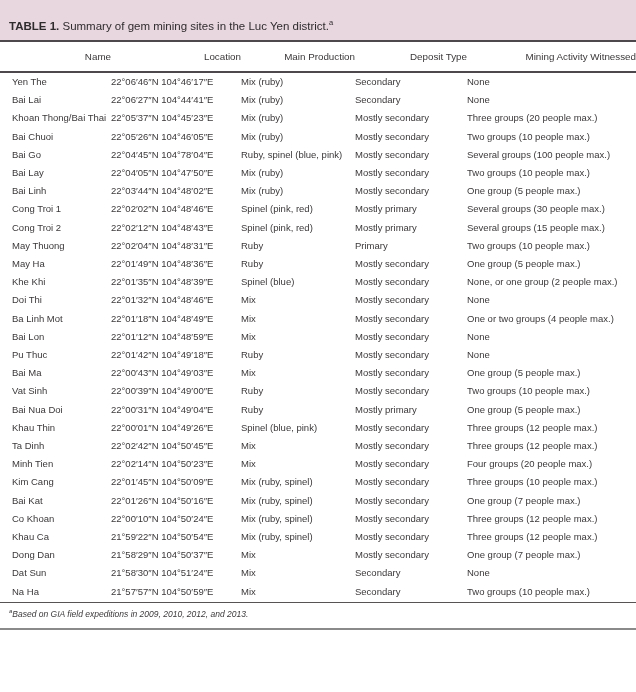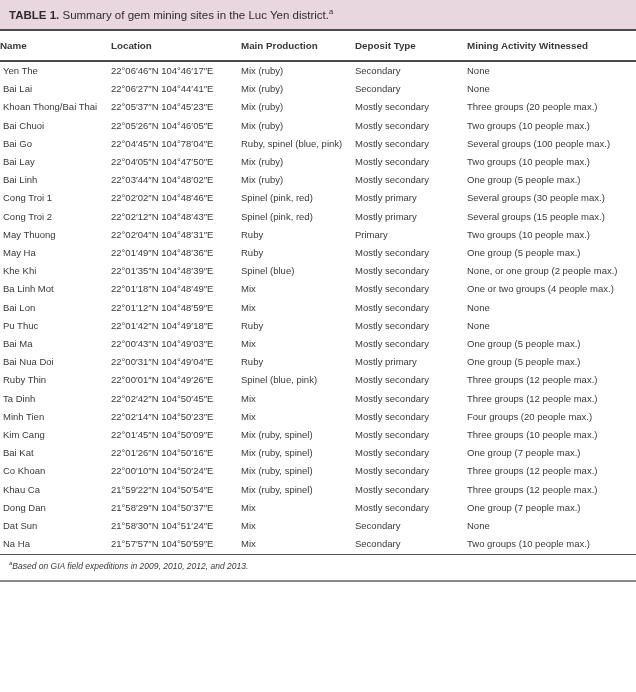--- a/index.html
+++ b/index.html
@@ -6,58 +6,58 @@
   body {
     width: 636px; height: 692px;
     font-family: "Liberation Sans", "DejaVu Sans", sans-serif;
     color: #3b3839;
     -webkit-font-smoothing: antialiased;
   }
   .page { width: 636px; height: 692px; background: #ffffff; overflow: hidden; }
 
   .title-bar {
     background: #e9d7e0;
-    padding: 9px 9px 8px 9px;
+    padding: 20px 9px 8px 9px;
     font-size: 11.5px;
     line-height: 12px;
     color: #2f2b2d;
     border-bottom: 2px solid #4d484b;
   }
   .title-bar .tb { font-weight: bold; }
   .title-bar sup { font-size: 7.5px; vertical-align: super; line-height: 0; }
 
   table.gem-table {
     width: 100%;
     border-collapse: collapse;
     table-layout: fixed;
   }
   col.c-name       { width: 111px; }
   col.c-location   { width: 130px; }
   col.c-production { width: 114px; }
   col.c-deposit    { width: 112px; }
   col.c-activity   { width: auto;  }
 
   thead th {
-    font-weight: bold;
+    font-weight: normal;
     font-size: 9.8px;
     line-height: 12px;
-    text-align: left;
+    text-align: right;
     padding: 9px 0 8px 0;
     border-bottom: 2px solid #4d484b;
     color: #3b3839;
   }
   tbody td {
     font-size: 9.5px;
     line-height: 12.2px;
     padding: 3px 2px 3px 0;
     white-space: nowrap;
     overflow: hidden;
     color: #3b3839;
   }
-  tbody td:first-child { padding-left: 3px; }
+  tbody td:first-child { padding-left: 12px; }
 
   .footnote {
     border-top: 1px solid #575254;
     border-bottom: 2px solid #8a8a8a;
     margin-top: 1px;
     padding: 7px 9px 9px 9px;
     font-size: 8.5px;
     font-style: italic;
     line-height: 9px;
     color: #3b3839;
@@ -167,20 +167,27 @@
           <td>One group (5 people max.)</td>
         </tr>
         <tr>
           <td>Khe Khi</td>
           <td>22°01′35″N 104°48′39″E</td>
           <td>Spinel (blue)</td>
           <td>Mostly secondary</td>
           <td>None, or one group (2 people max.)</td>
         </tr>
         <tr>
+          <td>Doi Thi</td>
+          <td>22°01′32″N 104°48′46″E</td>
+          <td>Mix</td>
+          <td>Mostly secondary</td>
+          <td>None</td>
+        </tr>
+        <tr>
           <td>Ba Linh Mot</td>
           <td>22°01′18″N 104°48′49″E</td>
           <td>Mix</td>
           <td>Mostly secondary</td>
           <td>One or two groups (4 people max.)</td>
         </tr>
         <tr>
           <td>Bai Lon</td>
           <td>22°01′12″N 104°48′59″E</td>
           <td>Mix</td>
@@ -195,28 +202,35 @@
           <td>None</td>
         </tr>
         <tr>
           <td>Bai Ma</td>
           <td>22°00′43″N 104°49′03″E</td>
           <td>Mix</td>
           <td>Mostly secondary</td>
           <td>One group (5 people max.)</td>
         </tr>
         <tr>
+          <td>Vat Sinh</td>
+          <td>22°00′39″N 104°49′00″E</td>
+          <td>Ruby</td>
+          <td>Mostly secondary</td>
+          <td>Two groups (10 people max.)</td>
+        </tr>
+        <tr>
           <td>Bai Nua Doi</td>
           <td>22°00′31″N 104°49′04″E</td>
           <td>Ruby</td>
           <td>Mostly primary</td>
           <td>One group (5 people max.)</td>
         </tr>
         <tr>
-          <td>Ruby Thin</td>
+          <td>Khau Thin</td>
           <td>22°00′01″N 104°49′26″E</td>
           <td>Spinel (blue, pink)</td>
           <td>Mostly secondary</td>
           <td>Three groups (12 people max.)</td>
         </tr>
         <tr>
           <td>Ta Dinh</td>
           <td>22°02′42″N 104°50′45″E</td>
           <td>Mix</td>
           <td>Mostly secondary</td>

